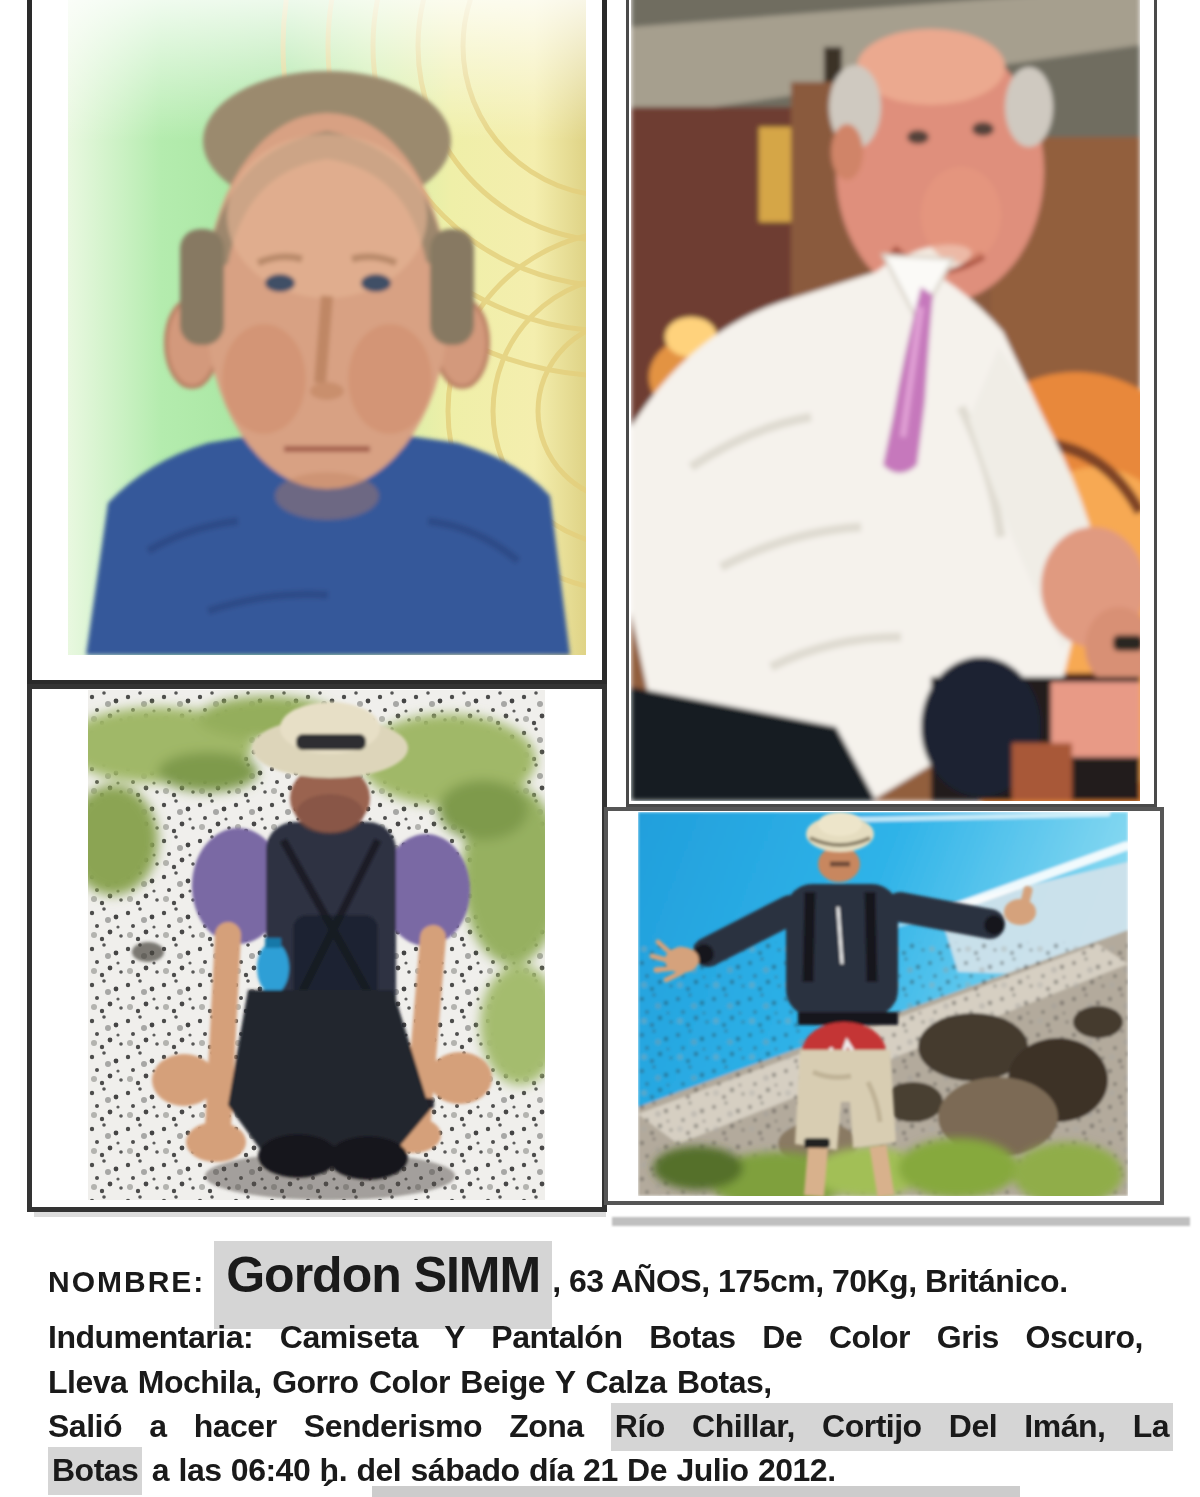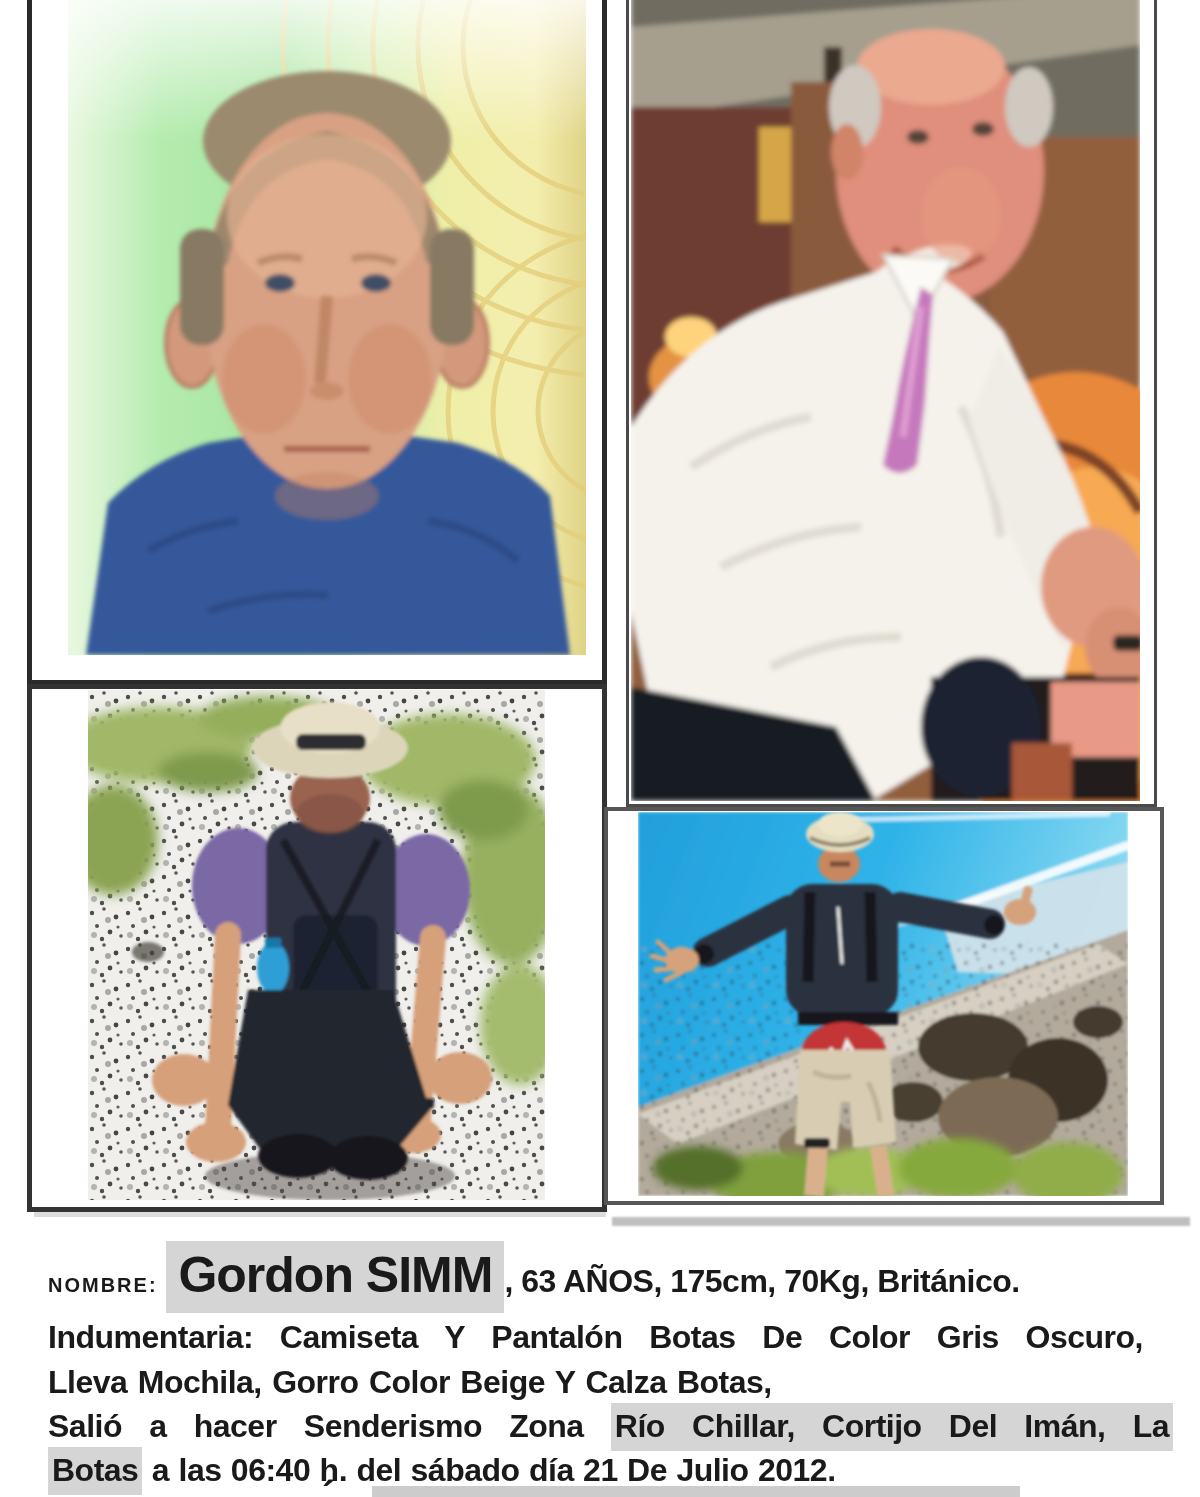--- a/index.html
+++ b/index.html
@@ -15,22 +15,22 @@
   .photo{position:absolute;display:block;}
   .photo-passport{left:36px;top:2px;}
   .photo-kneeling{left:56px;top:1px;}
   .photo-restaurant{left:2px;top:0px;}
   .photo-summit{left:30px;top:1px;}
   .shadow-left{position:absolute;left:34px;top:1212px;width:572px;height:5px;background:#dcdcdc;}
   .shadow-right{position:absolute;left:612px;top:1217px;width:578px;height:9px;background:#bfbfbf;filter:blur(1px);}
   
   .tline{position:absolute;white-space:nowrap;color:#1a1a1a;font-weight:700;}
   .l1{left:48px;top:1240px;line-height:70px;font-size:32px;}
-  .l1 .lbl{font-size:20px;letter-spacing:2px;}
-  .l1 .bigname{font-size:50px;letter-spacing:-1px;padding:6px 12px 10px 12px;}
+  .l1 .lbl{font-size:30px;letter-spacing:2px;}
+  .l1 .bigname{font-size:50px;letter-spacing:-1px;padding:6px 12px 26px 12px;}
   .l1 .rest{font-size:32px;letter-spacing:-0.5px;}
   .l2{left:48px;top:1315px;width:1095px;font-size:32px;letter-spacing:-0.5px;line-height:44px;
       white-space:normal;text-align:justify;text-align-last:justify;}
   .l3{left:48px;top:1360px;font-size:32px;letter-spacing:-0.5px;line-height:44px;word-spacing:2px;}
   .l4{left:48px;top:1404px;width:1125px;font-size:32px;letter-spacing:-0.5px;line-height:44px;
       white-space:normal;text-align:justify;text-align-last:justify;}
   .l5{left:48px;top:1448px;font-size:32px;letter-spacing:-0.5px;line-height:44px;word-spacing:1px;}
   .hl{background:#d5d5d5;}
   .hl-pad{background:#d5d5d5;padding:5px 4px 7px 4px;}
   .bottom-bar{position:absolute;left:372px;top:1486px;width:648px;height:11px;background:#cccccc;}

